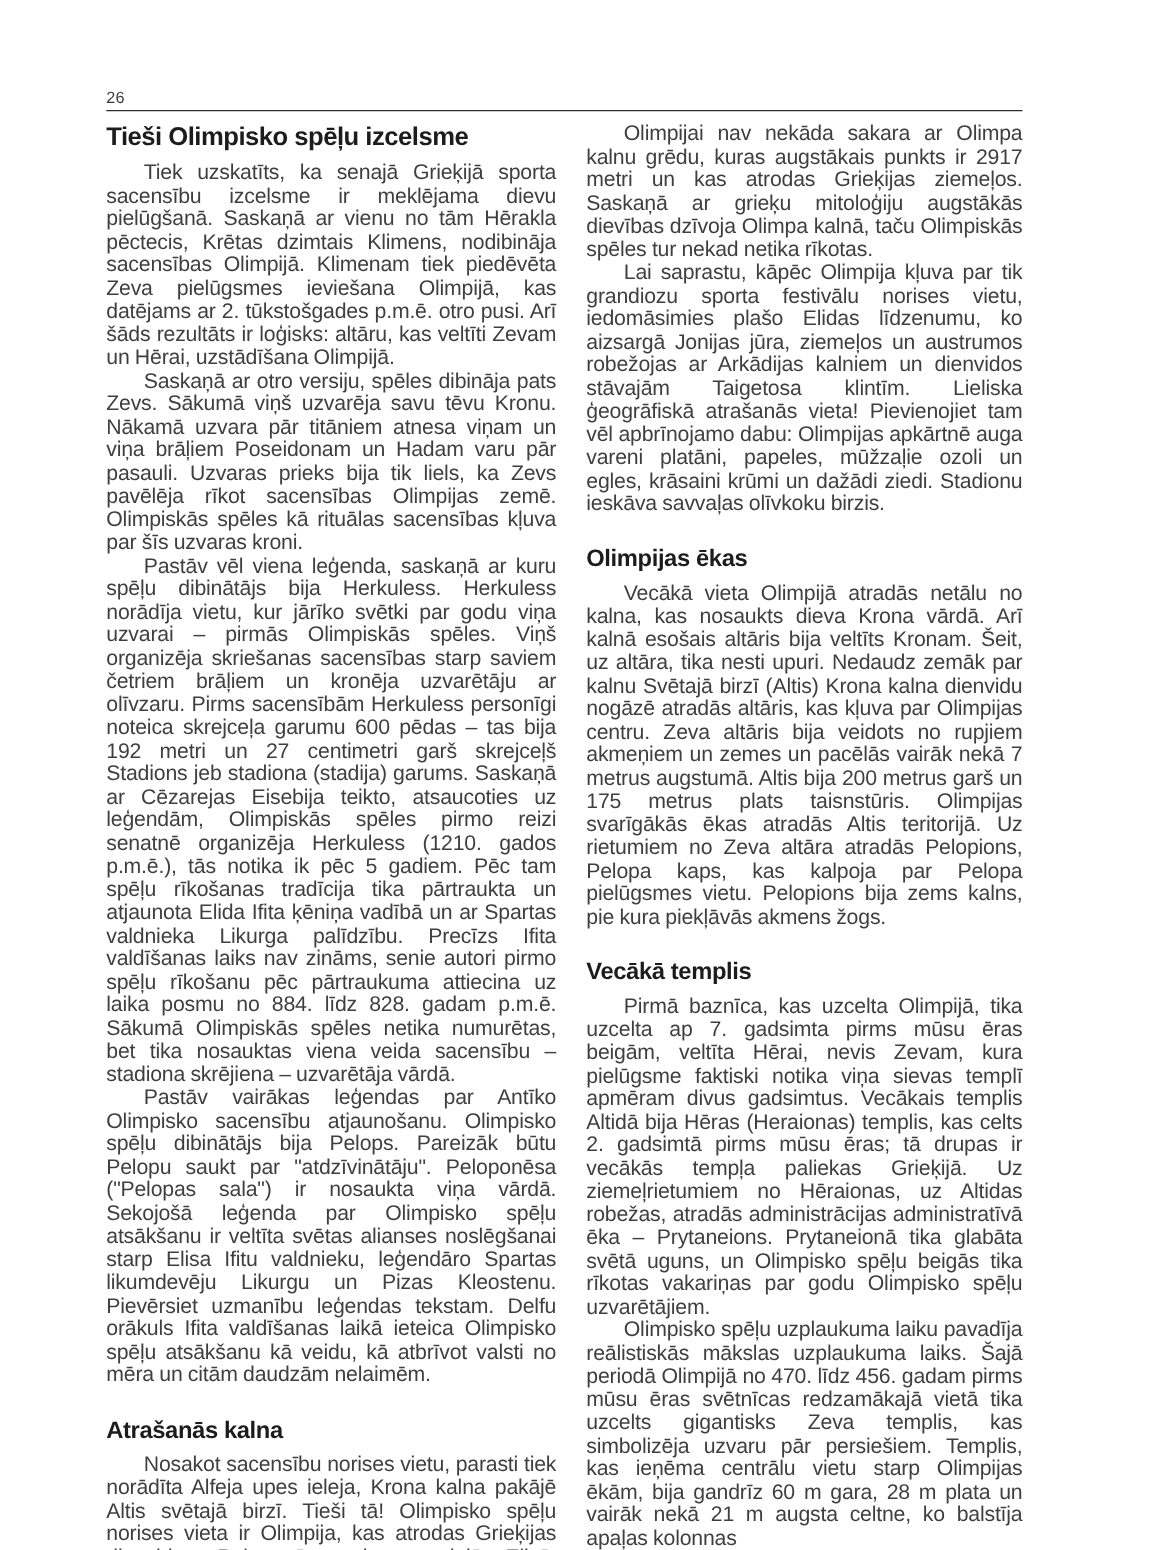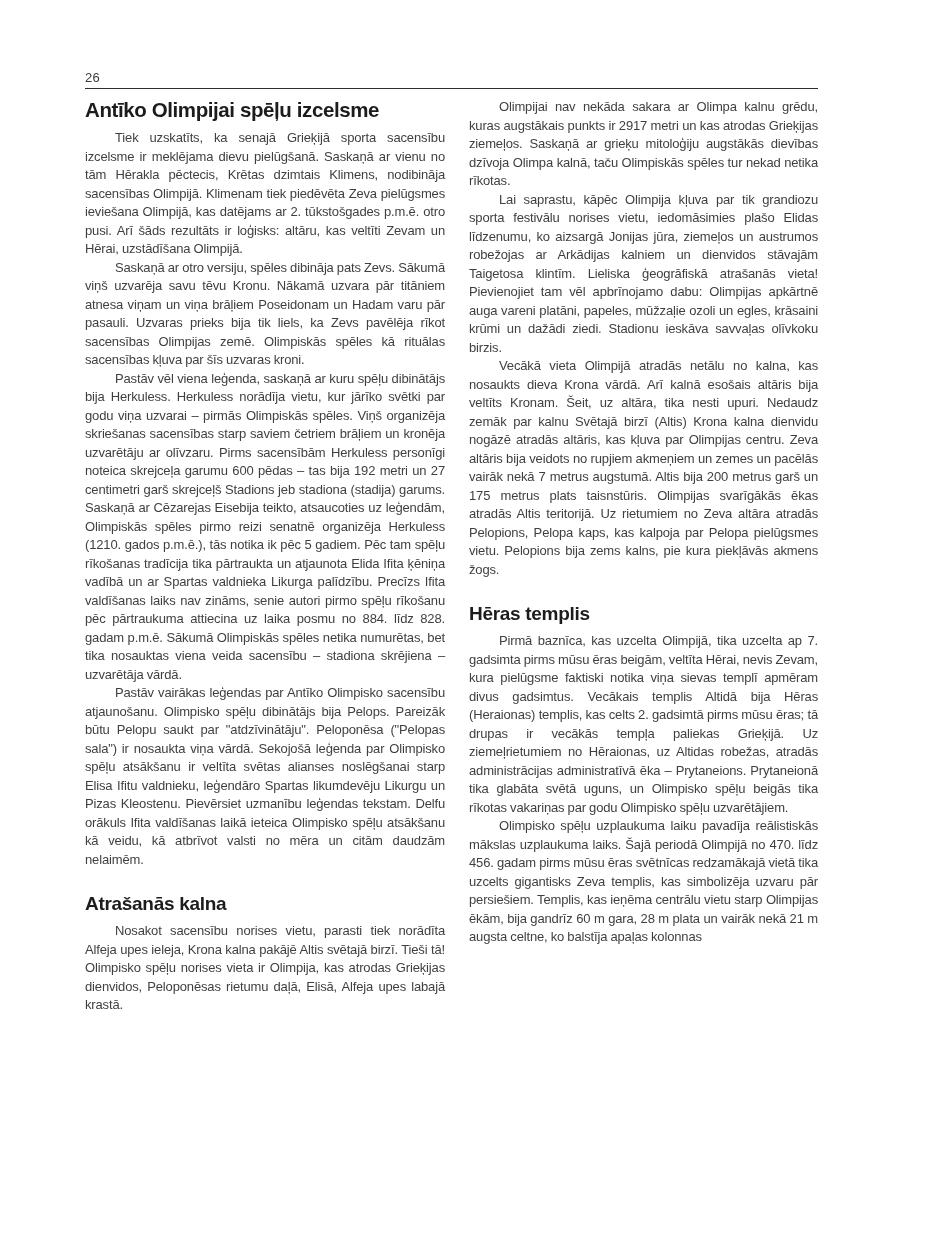--- a/index.html
+++ b/index.html
@@ -33,21 +33,21 @@
   }
   .columns {
     display: flex;
     gap: 24px;
     align-items: flex-start;
   }
   .col { text-align: justify; }
   .col-left  { width: 360px; flex: 0 0 360px; }
   .col-right { width: 349px; flex: 0 0 349px; }
   .col p {
-    font-size: 13px;
+    font-size: 17px;
     line-height: 18.5px;
     letter-spacing: -0.15px;
     text-indent: 30px;
     color: #3f3f3f;
     word-spacing: -0.3px;
   }
   h1.article-title {
     font-size: 20.5px;
     line-height: 24px;
     font-weight: bold;
@@ -72,33 +72,34 @@
 <div class="page">
   <div class="content">
 
     <div class="page-number">26</div>
 
     <hr class="header-rule">
 
     <div class="columns">
 
       <section class="col col-left">
-        <h1 class="article-title">Antīko Olimpijai spēļu izcelsme</h1>
+        <h1 class="article-title">Tieši Olimpisko spēļu izcelsme</h1>
         <p>Tiek uzskatīts, ka senajā Grieķijā sporta sacensību izcelsme ir meklējama dievu pielūgšanā. Saskaņā ar vienu no tām Hērakla pēctecis, Krētas dzimtais Klimens, nodibināja sacensības Olimpijā. Klimenam tiek piedēvēta Zeva pielūgsmes ieviešana Olimpijā, kas datējams ar 2. tūkstošgades p.m.ē. otro pusi. Arī šāds rezultāts ir loģisks: altāru, kas veltīti Zevam un Hērai, uzstādīšana Olimpijā.</p>
         <p>Saskaņā ar otro versiju, spēles dibināja pats Zevs. Sākumā viņš uzvarēja savu tēvu Kronu. Nākamā uzvara pār titāniem atnesa viņam un viņa brāļiem Poseidonam un Hadam varu pār pasauli. Uzvaras prieks bija tik liels, ka Zevs pavēlēja rīkot sacensības Olimpijas zemē. Olimpiskās spēles kā rituālas sacensības kļuva par šīs uzvaras kroni.</p>
         <p>Pastāv vēl viena leģenda, saskaņā ar kuru spēļu dibinātājs bija Herkuless. Herkuless norādīja vietu, kur jārīko svētki par godu viņa uzvarai – pirmās Olimpiskās spēles. Viņš organizēja skriešanas sacensības starp saviem četriem brāļiem un kronēja uzvarētāju ar olīvzaru. Pirms sacensībām Herkuless personīgi noteica skrejceļa garumu 600 pēdas – tas bija 192 metri un 27 centimetri garš skrejceļš Stadions jeb stadiona (stadija) garums. Saskaņā ar Cēzarejas Eisebija teikto, atsaucoties uz leģendām, Olimpiskās spēles pirmo reizi senatnē organizēja Herkuless (1210. gados p.m.ē.), tās notika ik pēc 5 gadiem. Pēc tam spēļu rīkošanas tradīcija tika pārtraukta un atjaunota Elida Ifita ķēniņa vadībā un ar Spartas valdnieka Likurga palīdzību. Precīzs Ifita valdīšanas laiks nav zināms, senie autori pirmo spēļu rīkošanu pēc pārtraukuma attiecina uz laika posmu no 884. līdz 828. gadam p.m.ē. Sākumā Olimpiskās spēles netika numurētas, bet tika nosauktas viena veida sacensību – stadiona skrējiena – uzvarētāja vārdā.</p>
         <p>Pastāv vairākas leģendas par Antīko Olimpisko sacensību atjaunošanu. Olimpisko spēļu dibinātājs bija Pelops. Pareizāk būtu Pelopu saukt par "atdzīvinātāju". Peloponēsa ("Pelopas sala") ir nosaukta viņa vārdā. Sekojošā leģenda par Olimpisko spēļu atsākšanu ir veltīta svētas alianses noslēgšanai starp Elisa Ifitu valdnieku, leģendāro Spartas likumdevēju Likurgu un Pizas Kleostenu. Pievērsiet uzmanību leģendas tekstam. Delfu orākuls Ifita valdīšanas laikā ieteica Olimpisko spēļu atsākšanu kā veidu, kā atbrīvot valsti no mēra un citām daudzām nelaimēm.</p>
         <h2 class="section-heading">Atrašanās kalna</h2>
         <p>Nosakot sacensību norises vietu, parasti tiek norādīta Alfeja upes ieleja, Krona kalna pakājē Altis svētajā birzī. Tieši tā! Olimpisko spēļu norises vieta ir Olimpija, kas atrodas Grieķijas dienvidos, Peloponēsas rietumu daļā, Elisā, Alfeja upes labajā krastā.</p>
       </section>
 
       <section class="col col-right">
         <p>Olimpijai nav nekāda sakara ar Olimpa kalnu grēdu, kuras augstākais punkts ir 2917 metri un kas atrodas Grieķijas ziemeļos. Saskaņā ar grieķu mitoloģiju augstākās dievības dzīvoja Olimpa kalnā, taču Olimpiskās spēles tur nekad netika rīkotas.</p>
         <p>Lai saprastu, kāpēc Olimpija kļuva par tik grandiozu sporta festivālu norises vietu, iedomāsimies plašo Elidas līdzenumu, ko aizsargā Jonijas jūra, ziemeļos un austrumos robežojas ar Arkādijas kalniem un dienvidos stāvajām Taigetosa klintīm. Lieliska ģeogrāfiskā atrašanās vieta! Pievienojiet tam vēl apbrīnojamo dabu: Olimpijas apkārtnē auga vareni platāni, papeles, mūžzaļie ozoli un egles, krāsaini krūmi un dažādi ziedi. Stadionu ieskāva savvaļas olīvkoku birzis.</p>
+        <h2 class="section-heading">Olimpijas ēkas</h2>
         <p>Vecākā vieta Olimpijā atradās netālu no kalna, kas nosaukts dieva Krona vārdā. Arī kalnā esošais altāris bija veltīts Kronam. Šeit, uz altāra, tika nesti upuri. Nedaudz zemāk par kalnu Svētajā birzī (Altis) Krona kalna dienvidu nogāzē atradās altāris, kas kļuva par Olimpijas centru. Zeva altāris bija veidots no rupjiem akmeņiem un zemes un pacēlās vairāk nekā 7 metrus augstumā. Altis bija 200 metrus garš un 175 metrus plats taisnstūris. Olimpijas svarīgākās ēkas atradās Altis teritorijā. Uz rietumiem no Zeva altāra atradās Pelopions, Pelopa kaps, kas kalpoja par Pelopa pielūgsmes vietu. Pelopions bija zems kalns, pie kura piekļāvās akmens žogs.</p>
-        <h2 class="section-heading">Hēras templis</h2>
+        <h2 class="section-heading">Vecākā templis</h2>
         <p>Pirmā baznīca, kas uzcelta Olimpijā, tika uzcelta ap 7. gadsimta pirms mūsu ēras beigām, veltīta Hērai, nevis Zevam, kura pielūgsme faktiski notika viņa sievas templī apmēram divus gadsimtus. Vecākais templis Altidā bija Hēras (Heraionas) templis, kas celts 2. gadsimtā pirms mūsu ēras; tā drupas ir vecākās tempļa paliekas Grieķijā. Uz ziemeļrietumiem no Hēraionas, uz Altidas robežas, atradās administrācijas administratīvā ēka – Prytaneions. Prytaneionā tika glabāta svētā uguns, un Olimpisko spēļu beigās tika rīkotas vakariņas par godu Olimpisko spēļu uzvarētājiem.</p>
         <p>Olimpisko spēļu uzplaukuma laiku pavadīja reālistiskās mākslas uzplaukuma laiks. Šajā periodā Olimpijā no 470. līdz 456. gadam pirms mūsu ēras svētnīcas redzamākajā vietā tika uzcelts gigantisks Zeva templis, kas simbolizēja uzvaru pār persiešiem. Templis, kas ieņēma centrālu vietu starp Olimpijas ēkām, bija gandrīz 60 m gara, 28 m plata un vairāk nekā 21 m augsta celtne, ko balstīja apaļas kolonnas</p>
       </section>
 
     </div>
   </div>
 </div>
 
 </body></html>

